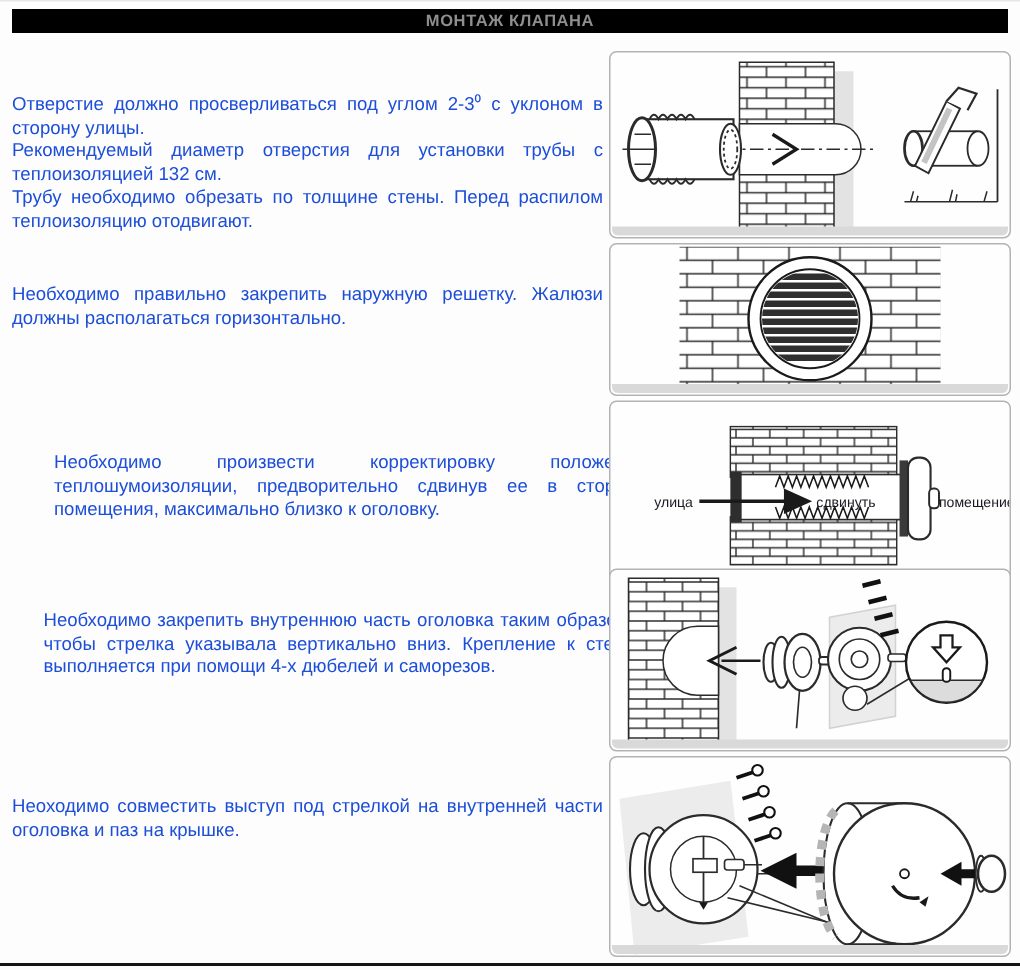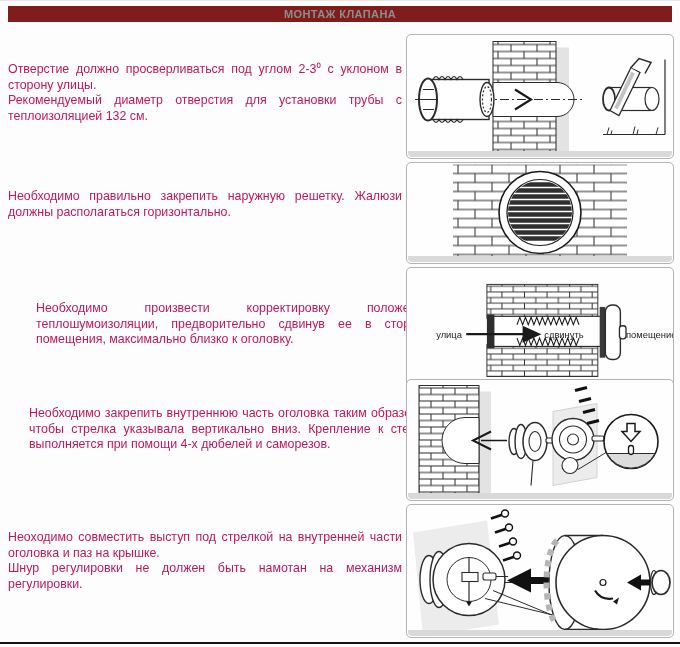--- a/index.html
+++ b/index.html
@@ -7,30 +7,30 @@
   .page {
     position: relative;
     width: 680px; height: 647px;
     background: #fdfdfd;
     border-top: 1px solid #e6e6e6;
     font-family: "Liberation Sans", sans-serif;
     overflow: hidden;
   }
   .header-bar {
     position: absolute; left: 8px; top: 5px; width: 664px; height: 16px;
-    background: #7f1d1d;
+    background: #000000;
     display: flex; align-items: center; justify-content: center;
   }
   .header-bar span {
     font-size: 11px; font-weight: bold; color: #8e8e8e; letter-spacing: .4px;
   }
   .text-col { position: absolute; left: 8px; top: 0; width: 394px; }
   .tblock {
     position: absolute; left: 0; width: 394px;
-    font-size: 12.4px; line-height: 15.6px; color: #be185d;
+    font-size: 12.4px; line-height: 15.6px; color: #1d4ed8;
     text-align: justify;
   }
   .tblock p { margin: 0; }
   .b1 { top: 61px; }
   .b2 { top: 188px; }
   .b3 { top: 300px; margin-left: 28px; }
   .b4 { top: 405px; margin-left: 21px; }
   .b5 { top: 529px; }
   .fig-col { position: absolute; left: 406px; top: 0; width: 268px; }
   .figure-box {
@@ -62,33 +62,33 @@
 <div class="page">
 
   <div class="header-bar">
     <span>МОНТАЖ КЛАПАНА</span>
   </div>
 
   <div class="text-col">
     <div class="tblock b1">
       <p>Отверстие должно просверливаться под углом 2-3⁰ с уклоном в сторону улицы.</p>
       <p>Рекомендуемый диаметр отверстия для установки трубы с теплоизоляцией 132 см.</p>
+      <p>Трубу необходимо обрезать по толщине стены. Перед распилом теплоизоляцию отодвигают.</p>
     </div>
     <div class="tblock b2">
       <p>Необходимо правильно закрепить наружную решетку. Жалюзи должны располагаться горизонтально.</p>
     </div>
     <div class="tblock b3">
       <p>Необходимо произвести корректировку положения теплошумоизоляции, предворительно сдвинув ее в сторону помещения, максимально близко к оголовку.</p>
     </div>
     <div class="tblock b4">
       <p>Необходимо закрепить внутреннюю часть оголовка таким образом, чтобы стрелка указывала вертикально вниз. Крепление к стене выполняется при помощи 4-х дюбелей и саморезов.</p>
     </div>
     <div class="tblock b5">
       <p>Неоходимо совместить выступ под стрелкой на внутренней части оголовка и паз на крышке.</p>
-      <p>Шнур регулировки не должен быть намотан на механизм регулировки.</p>
     </div>
   </div>
 
   <div class="fig-col">
 
     <div class="figure-box fb1">
       <svg viewBox="0 0 266 118">
         <defs>
           <pattern id="bk1" width="26" height="14" patternUnits="userSpaceOnUse">
             <rect width="26" height="14" fill="#fff"></rect>

